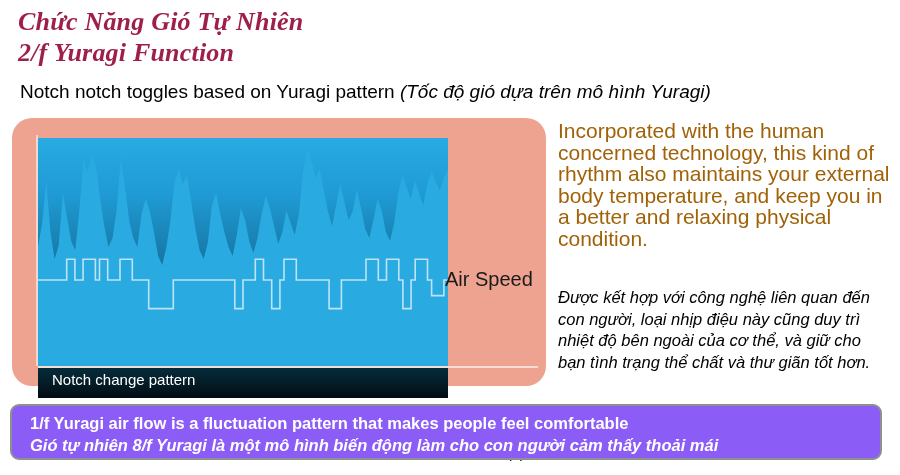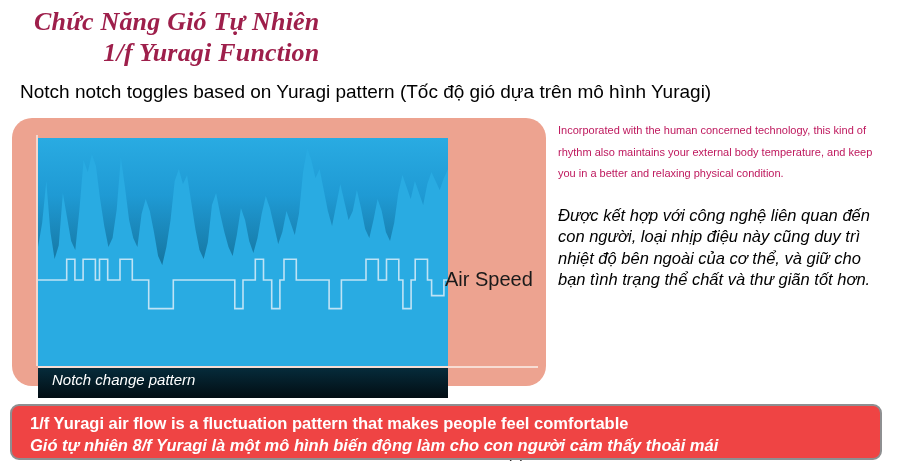--- a/index.html
+++ b/index.html
@@ -6,46 +6,46 @@
   body{
     width:900px;height:475px;
     background:#ffffff;
     font-family:"Liberation Sans", sans-serif;
     overflow:hidden;
     position:relative;
   }
   .root{position:relative;width:900px;height:475px;}
 
   
-  .title-block{position:absolute;left:34px;top:6px;text-align:right;}
+  .title-block{position:absolute;left:18px;top:6px;}
   .title-line{
     font-family:"Liberation Serif", serif;
     font-style:italic;font-weight:700;
     font-size:26px;line-height:31px;
     color:#9e1f4b;
     letter-spacing:.2px;
     white-space:nowrap;
   }
   .subtitle{
     position:absolute;left:20px;top:80px;
     font-size:19px;line-height:24px;color:#000;
     white-space:nowrap;
   }
-  .subtitle .vn{}
+  .subtitle .vn{font-style:italic;}
 
   
   .chart-panel{
     position:absolute;left:12px;top:118px;
     width:534px;height:268px;
     background:#eda390;
     border-radius:20px;
   }
   .plot{
     position:absolute;left:26px;top:20px;
-    width:410px;height:260px;font-style:italic;
+    width:410px;height:260px;
   }
   .plot-bg{
     position:absolute;left:0;top:0;width:100%;height:100%;
     background:linear-gradient(to bottom,#29abe2 0%,#1f9ad4 22%,#12698f 58%,#07374a 84%,#020d13 100%);
   }
   .plot svg.wave{position:absolute;left:0;top:0;}
   .axis-v{
     position:absolute;left:-2px;top:-3px;width:2px;height:231px;
     background:#f3d8cf;
   }
@@ -64,32 +64,32 @@
   .time-label{
     position:absolute;left:455px;top:326px;
     font-size:16px;color:#1a1a1a;white-space:nowrap;
   }
 
   
   .text-col{
     position:absolute;left:558px;top:120px;width:334px;
   }
   .para-en{
-    font-size:11px;line-height:21.5px;color:#be185d;margin:0;
+    font-size:21px;line-height:21.5px;color:#a16207;margin:0;
   }
   .para-vn{
-    font-size:16.5px;line-height:21.5px;color:#000;margin:20px 0 0 0;
+    font-size:16.5px;line-height:21.5px;color:#000;margin:38px 0 0 0;
     font-style:italic;
   }
 
   
   .banner{
     position:absolute;left:10px;top:404px;
     width:872px;height:56px;
-    background:#ef4444;
+    background:#8b5cf6;
     border:2px solid #8e8f91;
     border-radius:9px;
     box-sizing:border-box;
     padding:6px 0 0 18px;
   }
   .banner-line1{
     color:#ffffff;font-weight:700;font-size:16.5px;line-height:22px;
     white-space:nowrap;
   }
   .banner-line2{
@@ -97,21 +97,21 @@
     line-height:22px;white-space:nowrap;
   }
 </style>
 </head>
 <body>
 
 <div class="root">
 
   <div class="title-block">
     <div class="title-line">Chức Năng Gió Tự Nhiên</div>
-    <div class="title-line">1/f Yuragi Function</div>
+    <div class="title-line">2/f Yuragi Function</div>
   </div>
 
   <div class="subtitle">
     <span>Notch notch toggles based on Yuragi pattern </span><span class="vn">(Tốc độ gió dựa trên mô hình Yuragi)</span>
   </div>
 
   <div class="chart-panel">
 
     <div class="plot">
       <div class="plot-bg"></div>

